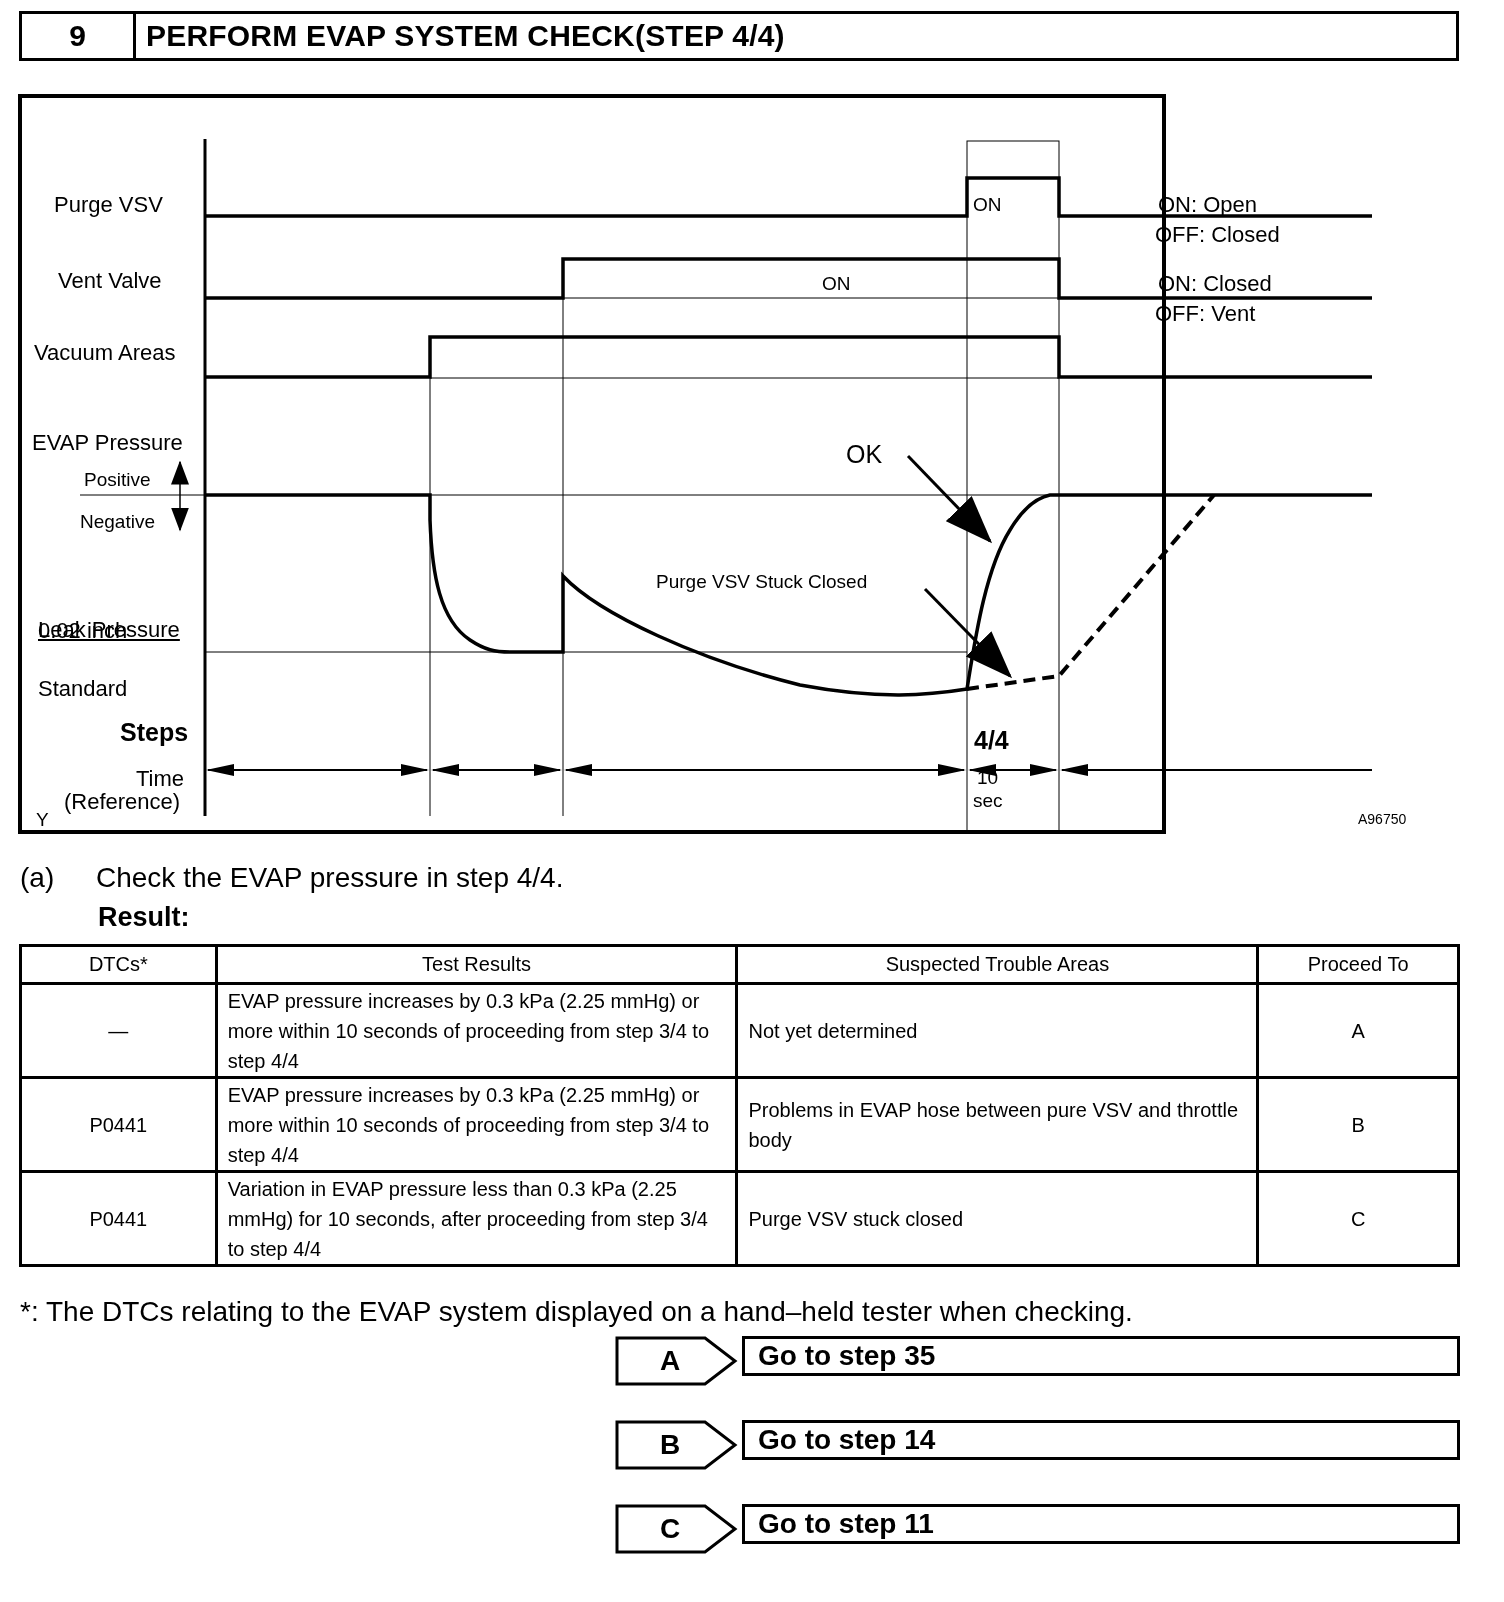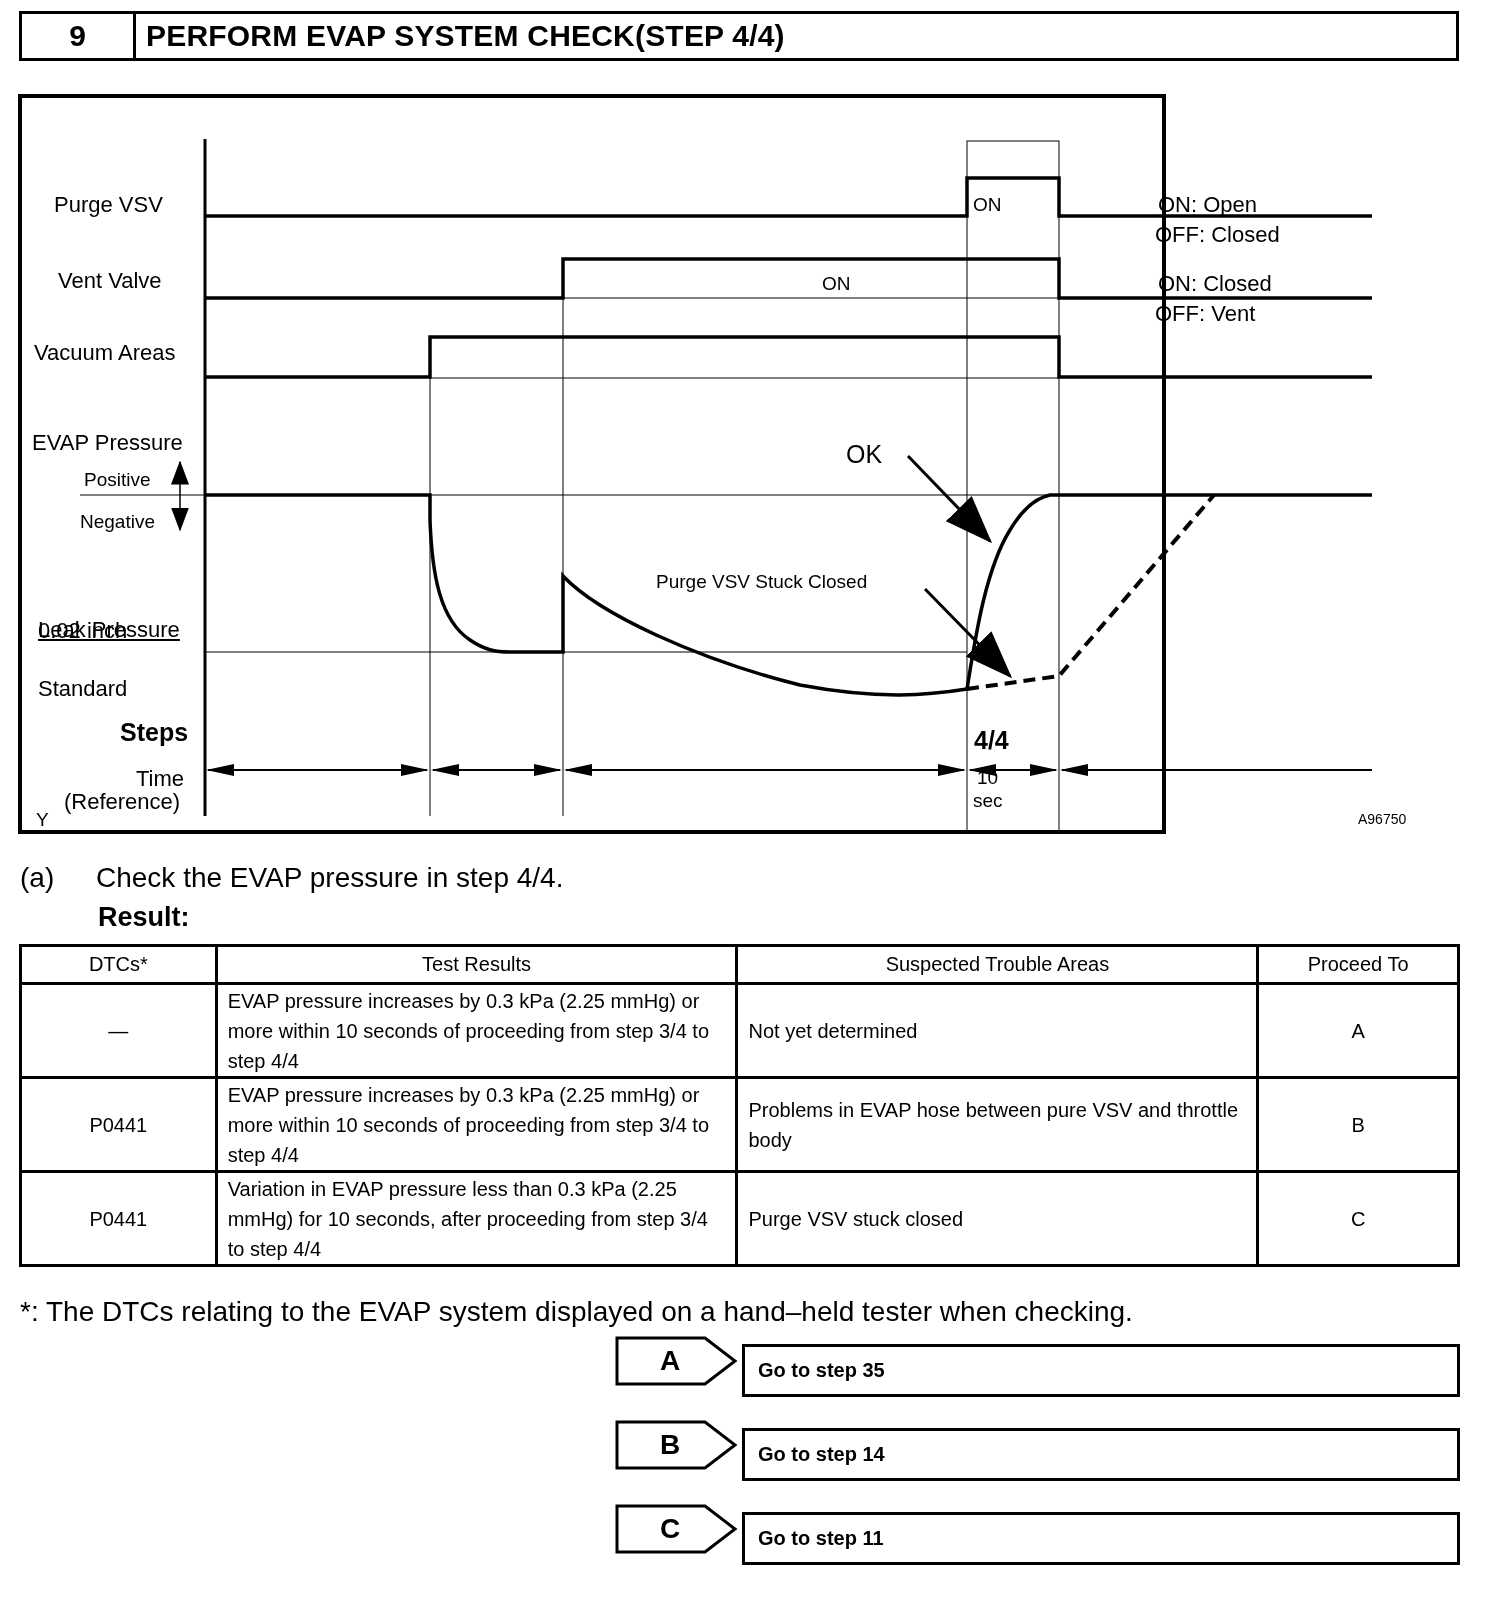--- a/index.html
+++ b/index.html
@@ -30,21 +30,21 @@
     table.res td { height: 91px; padding: 0 10px; line-height: 30px; vertical-align: middle; }
     table.res td.c { text-align: center; }
 
     .footnote { position: absolute; left: 20px; top: 1296px; font-size: 28px; white-space: nowrap; }
 
     
     .go { position: absolute; left: 615px; width: 845px; height: 50px; display: flex; }
     .go .tag { position: relative; width: 124px; height: 50px; }
     .go .tag svg { position: absolute; left: 0; top: 0; }
     .go .tag span { position: absolute; left: 0; width: 110px; top: 0; height: 50px; display: flex; align-items: center; justify-content: center; font-weight: bold; font-size: 28px; }
-    .go .box { position: absolute; left: 127px; right: 0; top: 0; height: 53px; border: 3px solid #000; box-sizing: border-box; display: flex; align-items: center; padding-left: 13px; font-weight: bold; font-size: 20px; margin-top: 8px; }
+    .go .box { position: absolute; left: 127px; right: 0; top: 0; height: 40px; border: 3px solid #000; box-sizing: border-box; display: flex; align-items: center; padding-left: 13px; font-weight: bold; font-size: 28px; }
   </style>
 </head>
 <body>
 
 <div class="hdr">
   <div class="hdr-num">9</div>
   <div class="hdr-title">PERFORM EVAP SYSTEM CHECK(STEP 4/4)</div>
 </div>
 
 <div class="diagram">

